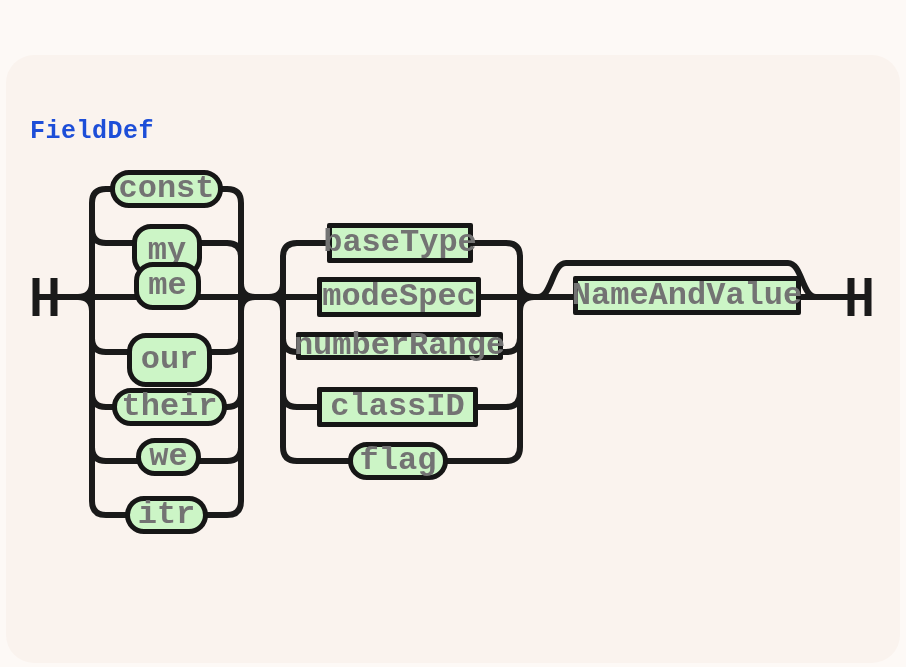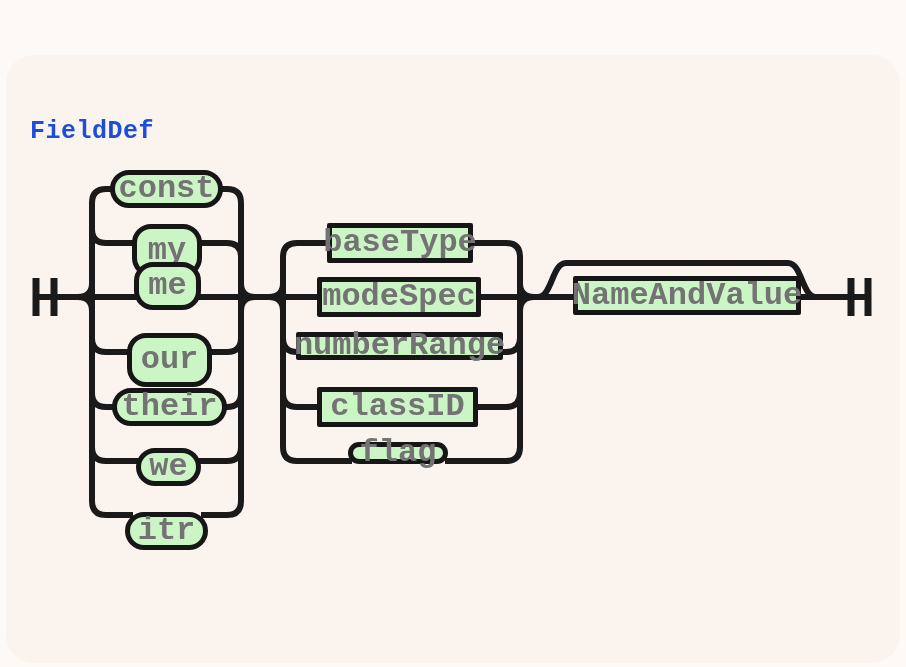--- a/index.html
+++ b/index.html
@@ -27,28 +27,28 @@
     white-space:nowrap;line-height:1;
   }
   .pill{border-radius:19px;}
   .rect{border-radius:2px;}
   
   .n-const{left:110px;top:170px;width:113px;height:38px;}
   .n-my{left:132px;top:224px;width:70px;height:53px;}
   .n-me{left:134px;top:262px;width:67px;height:48px;}
   .n-our{left:127px;top:333px;width:85px;height:54px;}
   .n-their{left:112px;top:388px;width:115px;height:38px;}
-  .n-we{left:136px;top:448px;width:65px;height:38px;}
-  .n-itr{left:125px;top:496px;width:83px;height:38px;margin-top:16px;}
+  .n-we{left:136px;top:438px;width:65px;height:38px;}
+  .n-itr{left:125px;top:496px;width:83px;height:38px;}
   
   .n-classid{left:327px;top:223px;width:146px;height:40px;}
   .n-basetype{left:317px;top:277px;width:164px;height:40px;}
   .n-numberrange{left:296px;top:332px;width:207px;height:28px;}
   .n-modespec{left:317px;top:387px;width:161px;height:40px;}
-  .n-flag{left:348px;top:442px;width:100px;height:22px;text-align:center;}
+  .n-flag{left:348px;top:442px;width:100px;height:38px;text-align:center;}
   
   .n-nameandvalue{left:573px;top:276px;width:228px;height:39px;}
 </style>
 </head>
 <body>
 
 <div class="card"></div>
 
 <div class="title">FieldDef</div>
 

